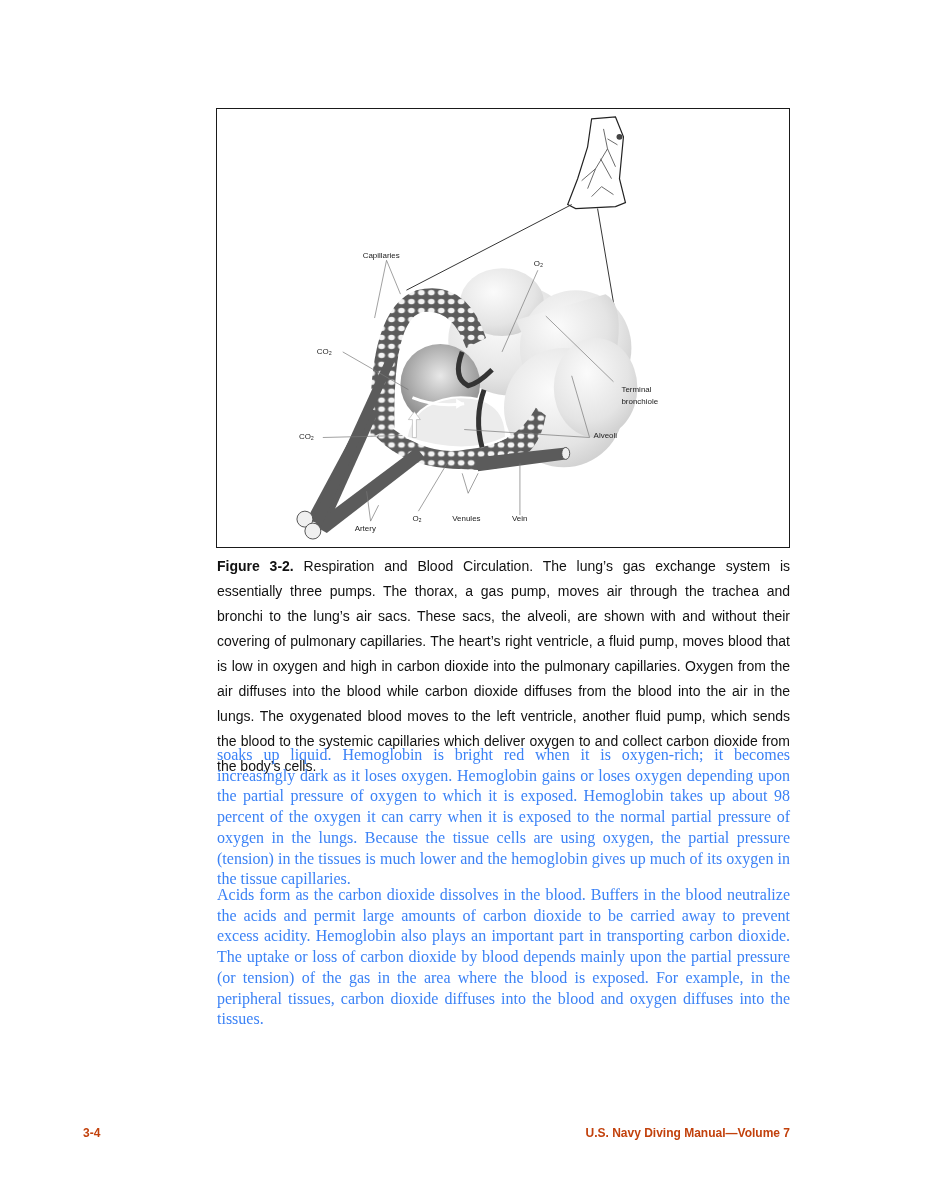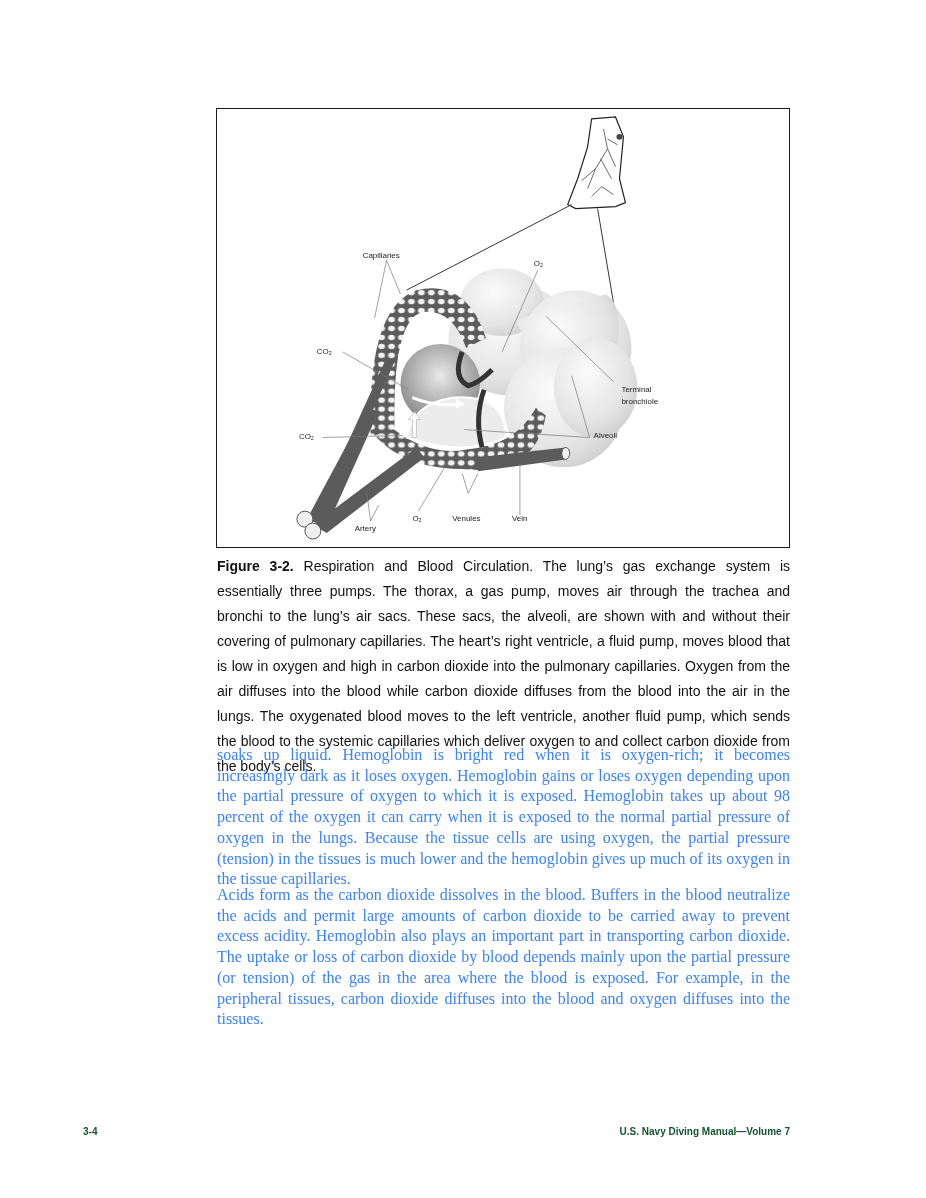--- a/index.html
+++ b/index.html
@@ -60,23 +60,23 @@
       text-align: justify;
       color: #3b82f6;
       margin: 0;
     }
     #para1 { top: 745px; }
     #para2 { top: 885px; }
     .footer {
       position: absolute;
       top: 1126px;
       font-family: "Liberation Sans", sans-serif;
-      font-size: 10px;
+      font-size: 12px;
       font-weight: bold;
-      color: #14532d;
+      color: #c2410c;
     }
     .footer-left { left: 83px; }
     .footer-right { right: 136px; }
   </style>
 </head>
 <body>
 
 <div class="figure-box">
   <svg viewBox="0 0 574 440">
     <defs>

